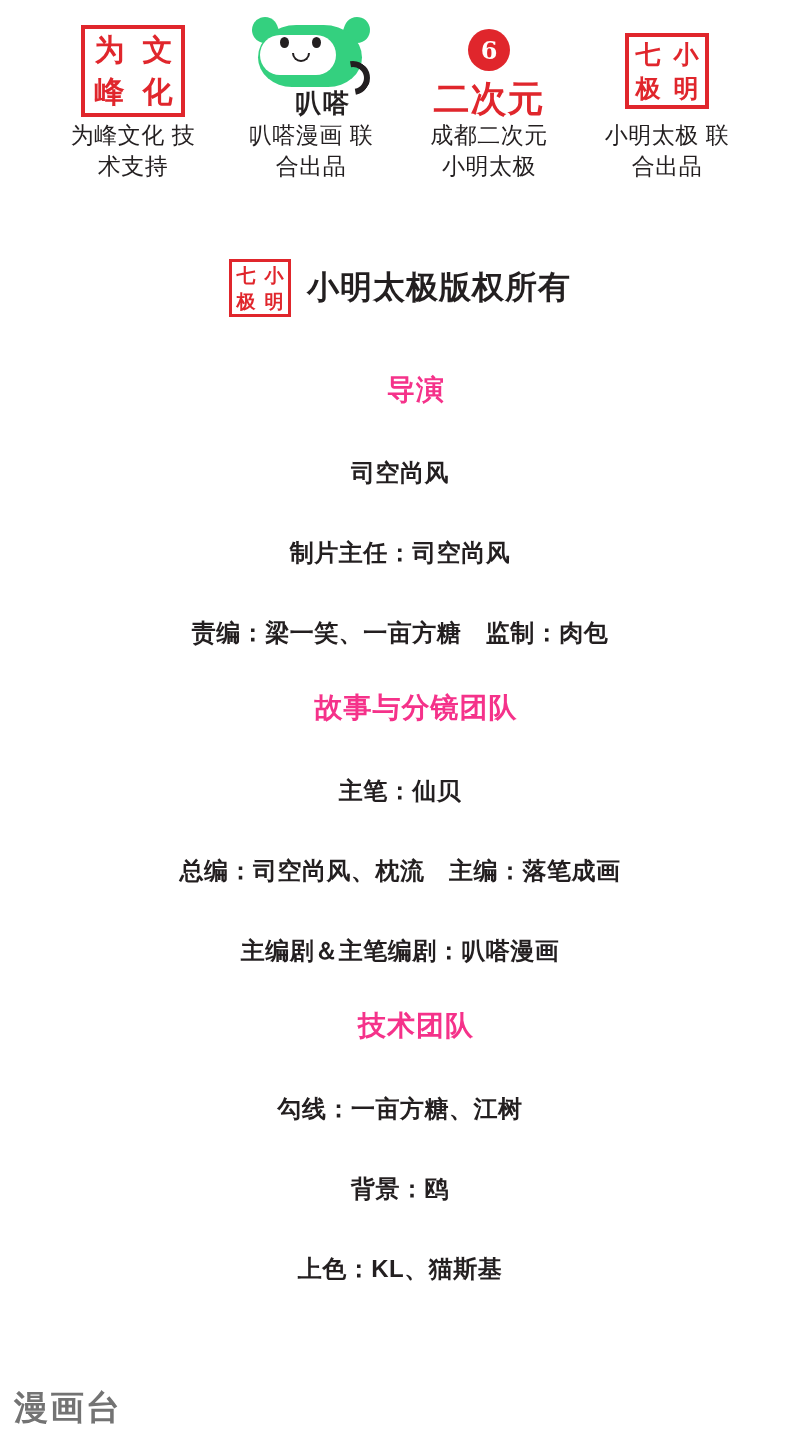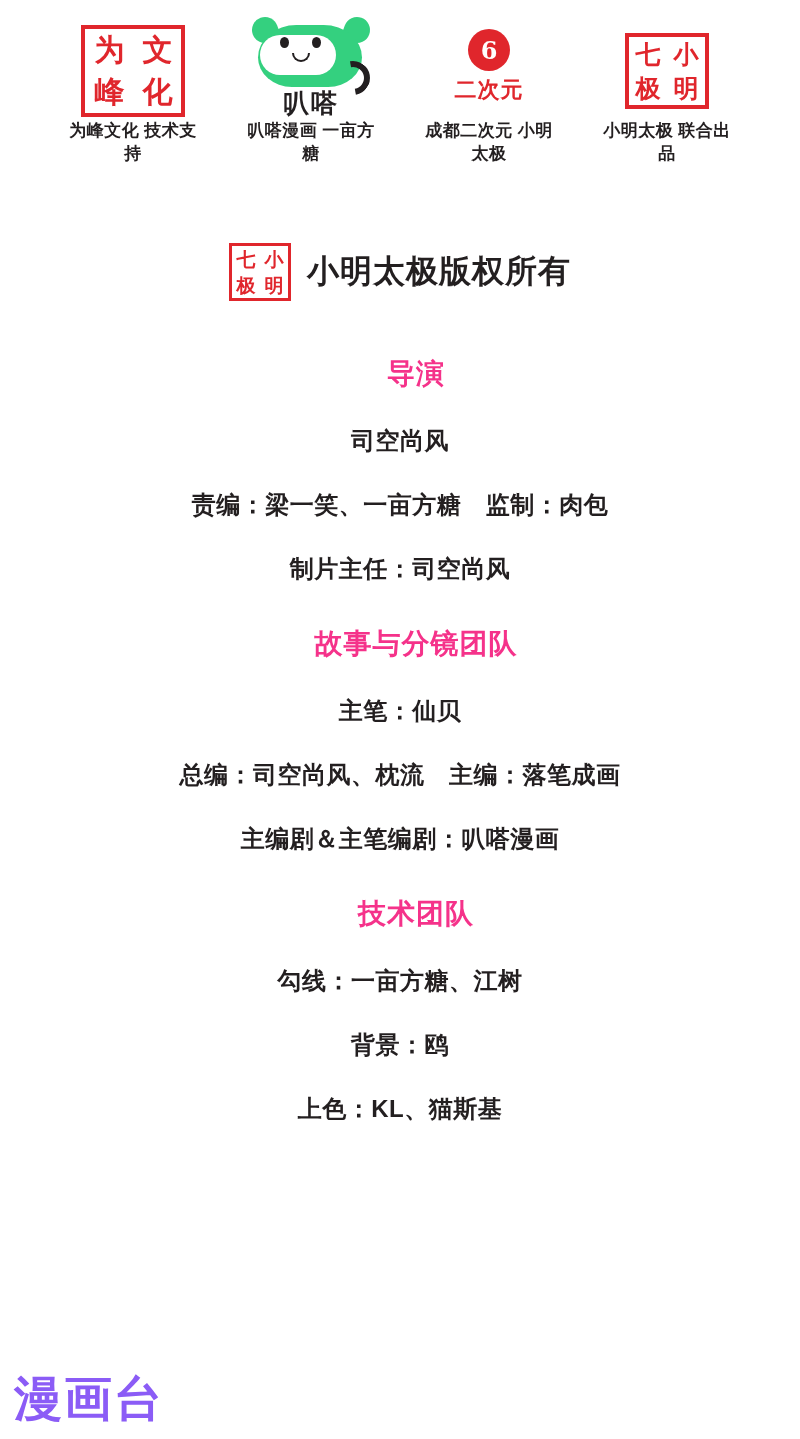--- a/index.html
+++ b/index.html
@@ -31,23 +31,23 @@
     align-items: center;
   }
   .sponsor-mark {
     height: 98px;
     display: flex;
     align-items: center;
     justify-content: center;
   }
   .sponsor-caption {
     text-align: center;
-    font-size: 17px;
+    font-size: 23px;
     line-height: 1.33;
-    font-weight: bold;
+    font-weight: normal;
     color: #231f20;
     letter-spacing: 0.5px;
   }
 
   
   .seal {
     box-sizing: border-box;
     border: 4px solid #e0262c;
     background: #ffffff;
     color: #e0262c;
@@ -96,39 +96,39 @@
   }
   .cat-tail {
     position: absolute; right: 6px; bottom: 24px;
     width: 22px; height: 22px;
     border: 6px solid #231f20;
     border-left-color: transparent; border-bottom-color: transparent;
     border-radius: 50%;
     transform: rotate(35deg);
   }
   .cat-text {
-    position: absolute; left: 0; bottom: -2px; width: 130px;
+    position: absolute; left: 12px; bottom: -2px; width: 130px;
     text-align: center; font-size: 26px; font-weight: bold; color: #231f20;
     font-family: "DejaVu Sans", sans-serif;
     letter-spacing: 2px;
   }
 
   
   .er-logo { width: 130px; height: 96px; position: relative; }
   .er-badge {
     position: absolute; left: 44px; top: 6px;
     width: 42px; height: 42px; border-radius: 50%;
     background: #e0262c; color: #ffffff;
     display: flex; align-items: center; justify-content: center;
     font-size: 24px; font-weight: bold;
     font-family: "DejaVu Serif", serif;
   }
   .er-text {
     position: absolute; left: 0; top: 52px; width: 130px;
-    text-align: center; color: #e0262c; font-size: 22px; font-weight: bold;
+    text-align: center; color: #e0262c; font-size: 36px; font-weight: bold;
     letter-spacing: 1px;
   }
 
   
   .copyright-row {
     margin-top: 78px;
     display: flex;
     align-items: center;
     justify-content: center;
     gap: 16px;
@@ -152,33 +152,33 @@
     font-weight: bold;
     letter-spacing: 1px;
     margin: 40px 0 0 0;
     padding-left: 32px;
   }
   .credit-lines { margin-top: 0; }
   .credit-line {
     font-size: 24px;
     font-weight: bold;
     color: #231f20;
-    margin-top: 32px;
+    margin-top: 48px;
     letter-spacing: 0.5px;
     white-space: pre;
   }
 
   
   .watermark {
     position: absolute;
     left: 14px;
     bottom: 8px;
-    font-size: 48px;
-    font-weight: bold;
-    color: #8b5cf6;
+    font-size: 34px;
+    font-weight: bold;
+    color: #737373;
     letter-spacing: 2px;
   }
 </style>
 </head>
 <body>
 
 <div class="sponsor-row">
 
   <div class="sponsor">
     <div class="sponsor-mark">
@@ -201,21 +201,21 @@
         <div class="cat-head"></div>
         <div class="cat-face"></div>
         <div class="cat-eye l"></div>
         <div class="cat-eye r"></div>
         <div class="cat-mouth"></div>
         <div class="cat-tail"></div>
         <div class="cat-text">叭嗒</div>
       </div>
     </div>
     <div class="sponsor-caption">叭嗒漫画
-一亩方糖</div>
+联合出品</div>
   </div>
 
   <div class="sponsor">
     <div class="sponsor-mark">
       <div class="er-logo">
         <div class="er-badge">6</div>
         <div class="er-text">二次元</div>
       </div>
     </div>
     <div class="sponsor-caption">成都二次元
@@ -251,22 +251,22 @@
 
   <div class="credit-block">
     <div class="credit-heading">导演</div>
     <div class="credit-lines">
       <div class="credit-line">司空尚风</div>
     </div>
   </div>
 
   <div class="credit-block">
     <div class="credit-lines">
+      <div class="credit-line">制片主任：司空尚风</div>
       <div class="credit-line">责编：梁一笑、一亩方糖　监制：肉包</div>
-      <div class="credit-line">制片主任：司空尚风</div>
     </div>
   </div>
 
   <div class="credit-block">
     <div class="credit-heading">故事与分镜团队</div>
     <div class="credit-lines">
       <div class="credit-line">主笔：仙贝</div>
       <div class="credit-line">总编：司空尚风、枕流　主编：落笔成画</div>
       <div class="credit-line">主编剧＆主笔编剧：叭嗒漫画</div>
     </div>

